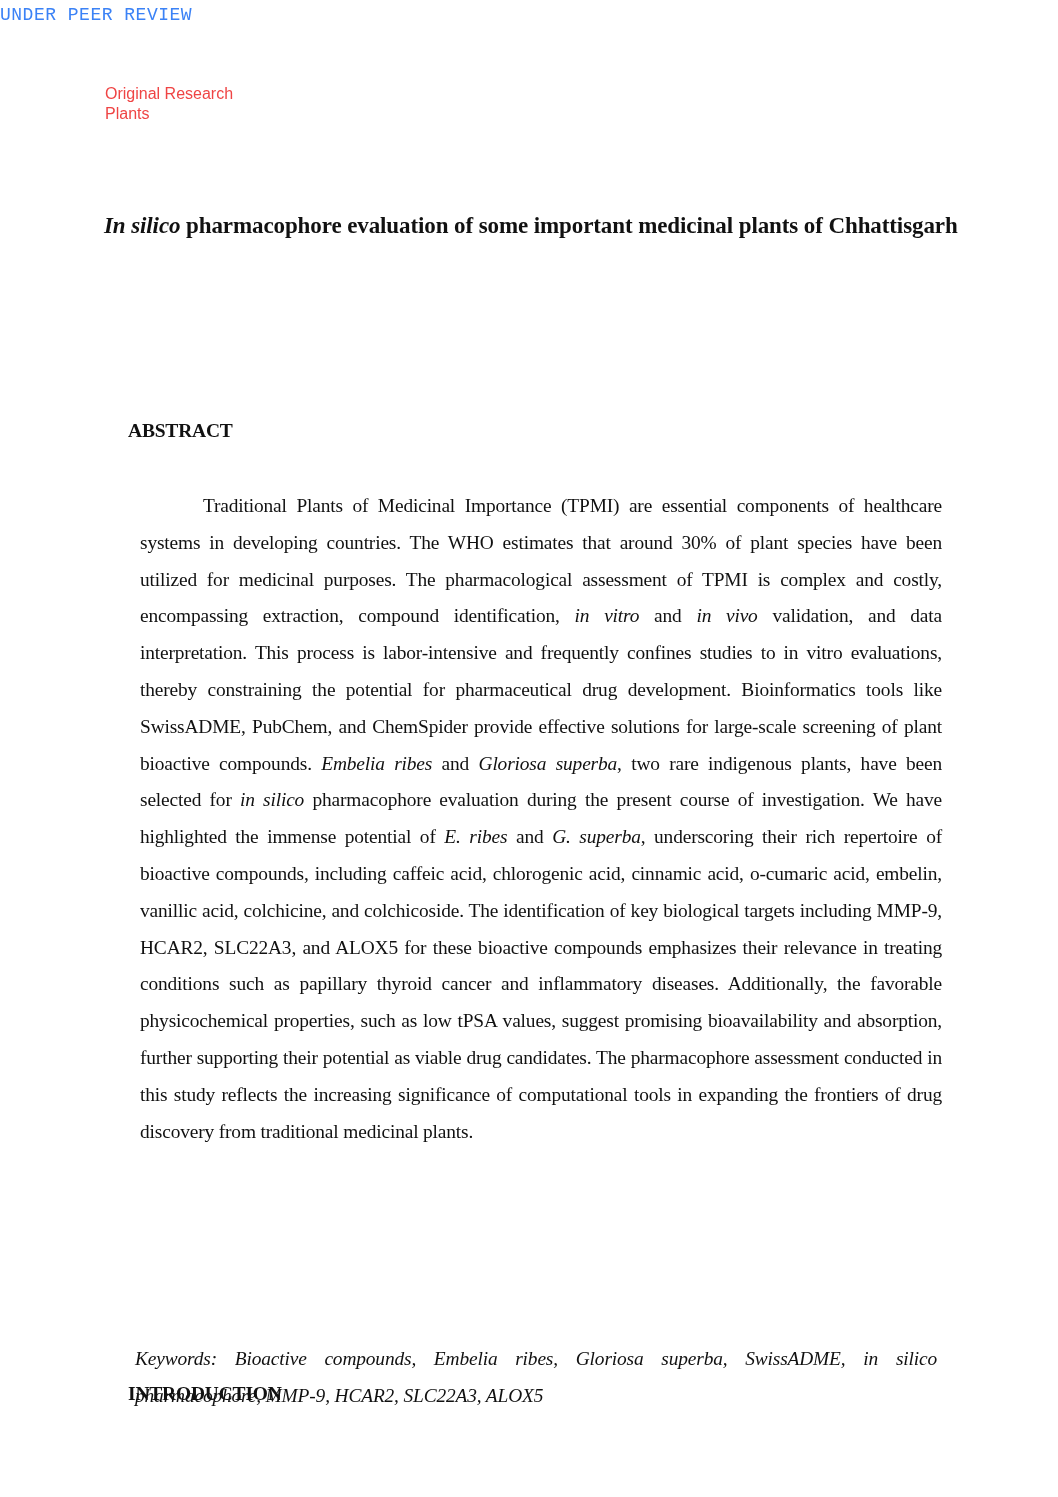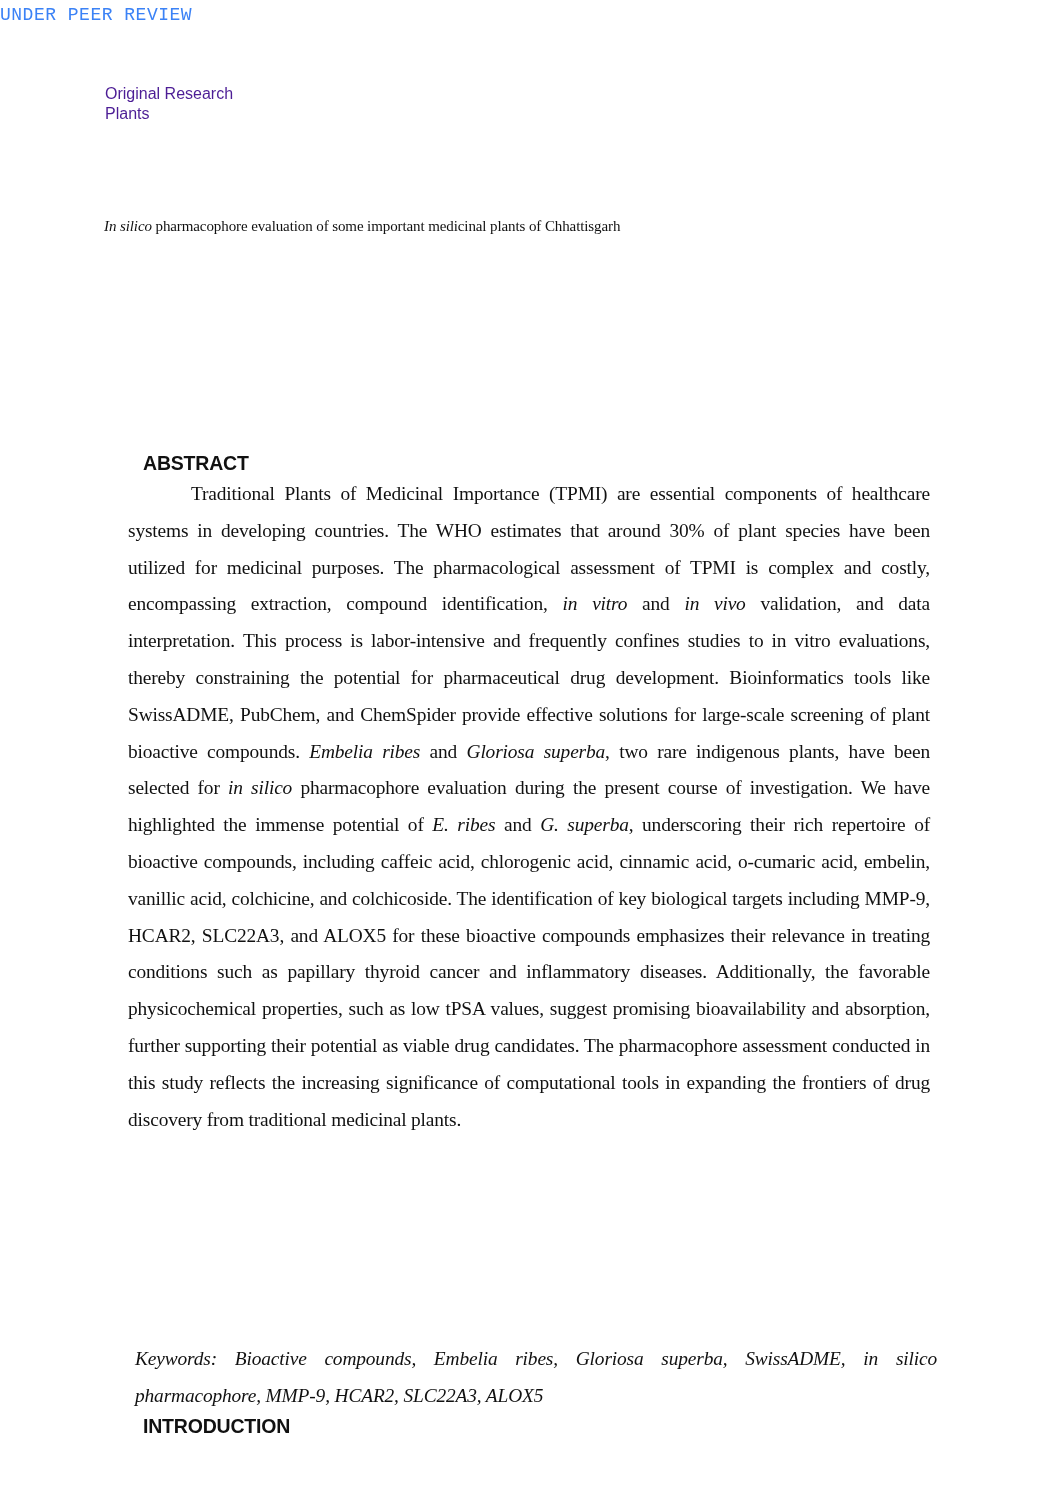--- a/index.html
+++ b/index.html
@@ -25,60 +25,59 @@
     line-height: 22px;
     white-space: nowrap;
   }
   .article-type {
     position: absolute;
     left: 105px;
     top: 84px;
     font-family: "Liberation Sans", "DejaVu Sans", sans-serif;
     font-size: 16px;
     line-height: 20px;
-    color: #4c1d95;
+    color: #ef4444;
   }
   .article-type span { display: block; }
   .title {
     position: absolute;
     left: 104px;
     top: 214px;
     width: 900px;
     font-family: "Liberation Serif", "DejaVu Serif", serif;
-    font-weight: normal;
-    font-size: 15px;
+    font-weight: bold;
+    font-size: 23px;
     line-height: 24px;
     white-space: nowrap;
     letter-spacing: -0.1px;
   }
   .title .em { font-style: italic; }
   .section-heading {
     position: absolute;
-    left: 143px;
-    font-family: Liberation Sans, sans-serif;
+    left: 128px;
+    font-family: Liberation Serif, serif;
     font-weight: bold;
     font-size: 19.5px;
     line-height: 24px;
     letter-spacing: -0.2px;
-    margin-top: 32px;
   }
   .abstract-heading { top: 419px; }
   .intro-heading { top: 1382px; }
   .abstract-body {
     position: absolute;
     left: 128px;
     top: 476px;
     width: 802px;
     font-family: "Liberation Serif", "DejaVu Serif", serif;
     font-size: 19.4px;
     line-height: 36.8px;
     text-align: justify;
     text-indent: 63px;
     letter-spacing: -0.15px;
-    margin: 0;
+    margin: 12px;
   }
   .abstract-body i { font-style: italic; }
   .keywords {
     position: absolute;
     left: 128px;
     top: 1334px;
     width: 802px;
     font-family: "Liberation Serif", "DejaVu Serif", serif;
     font-style: italic;
     font-size: 19.4px;

